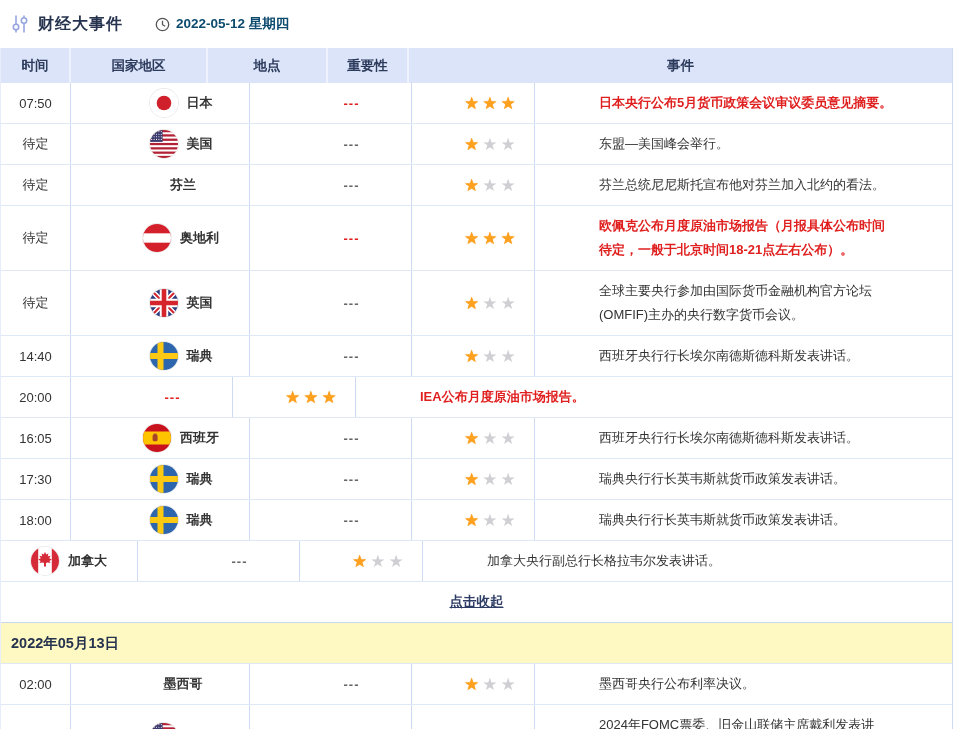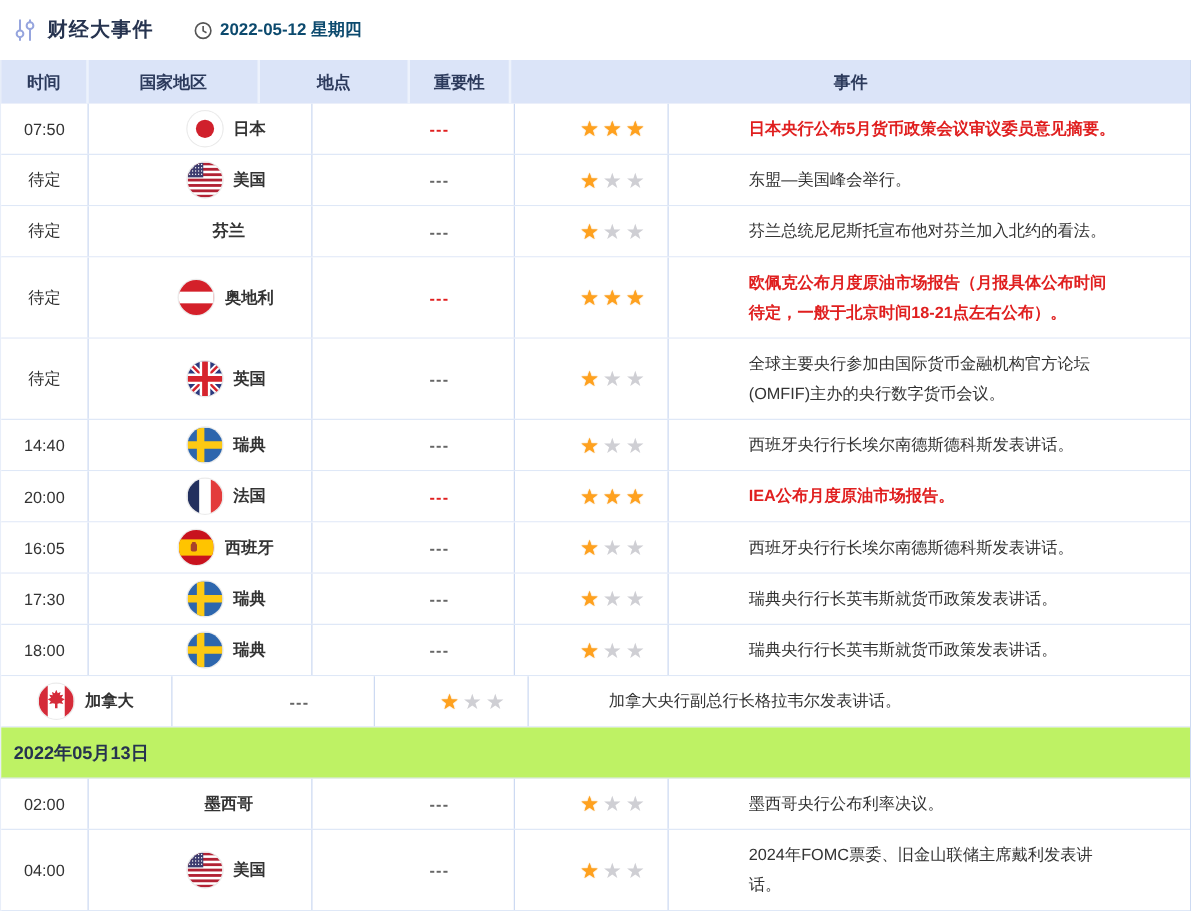--- a/index.html
+++ b/index.html
@@ -39,21 +39,21 @@
   .flag{width:28px;height:28px;border-radius:50%;overflow:hidden;box-shadow:0 0 0 1px #ebebeb;background:#fff;flex:0 0 28px;}
   .flag svg{display:block;}
 
   .star{font-size:17px;line-height:1;margin-right:3px;}
   .star.on{color:#ffa11e;text-shadow:0 0 1px #ef8c00;}
   .star.off{color:#cfcfd4;}
 
   .collapse-row{display:flex;align-items:center;justify-content:center;height:41px;background:#fff;border-bottom:1px solid #c9d7f0;}
   .collapse-link{color:#2e3d66;font-weight:bold;font-size:13.5px;text-decoration:underline;cursor:pointer;}
 
-  .date-row{display:flex;align-items:center;height:41px;padding-left:10px;background:#bef264;border-bottom:1px solid #dfe8f7;font-weight:bold;font-size:14.5px;color:#26334f;}
+  .date-row{display:flex;align-items:center;height:41px;padding-left:10px;background:#fef9c3;border-bottom:1px solid #dfe8f7;font-weight:bold;font-size:14.5px;color:#26334f;}
 </style>
 </head>
 <body>
 
 <header class="topbar">
   <span class="app-icon">
     <svg width="20" height="20" viewBox="0 0 20 20" fill="none" stroke="#96a5de" stroke-width="1.6">
       <line x1="6" y1="1.5" x2="6" y2="18.5"></line>
       <line x1="14" y1="1.5" x2="14" y2="18.5"></line>
       <circle cx="6" cy="13" r="2.7" fill="#fff"></circle>
@@ -218,30 +218,20 @@
         <div class="cell c-loc">---</div>
         <div class="cell c-stars">
           <span class="star on">★</span>
           <span class="star off">★</span>
           <span class="star off">★</span>
         </div>
         <div class="cell c-event">西班牙央行行长埃尔南德斯德科斯发表讲话。</div>
       </div>
       <div class="row important">
         <div class="cell c-time">20:00</div>
-        <div class="cell c-country">
-          <span class="flag">
-            <svg width="28" height="28" viewBox="0 0 28 28">
-              <rect width="28" height="28" fill="#fff"></rect>
-              <rect width="9.33" height="28" fill="#23305e"></rect>
-              <rect x="18.66" width="9.34" height="28" fill="#e33b3b"></rect>
-            </svg>
-          </span>
-          <span class="country-name">法国</span>
-        </div>
         <div class="cell c-loc red">---</div>
         <div class="cell c-stars">
           <span class="star on">★</span>
           <span class="star on">★</span>
           <span class="star on">★</span>
         </div>
         <div class="cell c-event">IEA公布月度原油市场报告。</div>
       </div>
       <div class="row">
         <div class="cell c-time">16:05</div>
@@ -319,20 +309,23 @@
         <div class="cell c-loc">---</div>
         <div class="cell c-stars">
           <span class="star on">★</span>
           <span class="star off">★</span>
           <span class="star off">★</span>
         </div>
         <div class="cell c-event">加拿大央行副总行长格拉韦尔发表讲话。</div>
       </div>
     </div>
 
+  <div class="collapse-row">
+    <a class="collapse-link">点击收起</a>
+  </div>
 
   <div class="date-row">2022年05月13日</div>
 
   <div>
       <div class="row">
         <div class="cell c-time">02:00</div>
         <div class="cell c-country">
           <span class="country-name">墨西哥</span>
         </div>
         <div class="cell c-loc">---</div>

